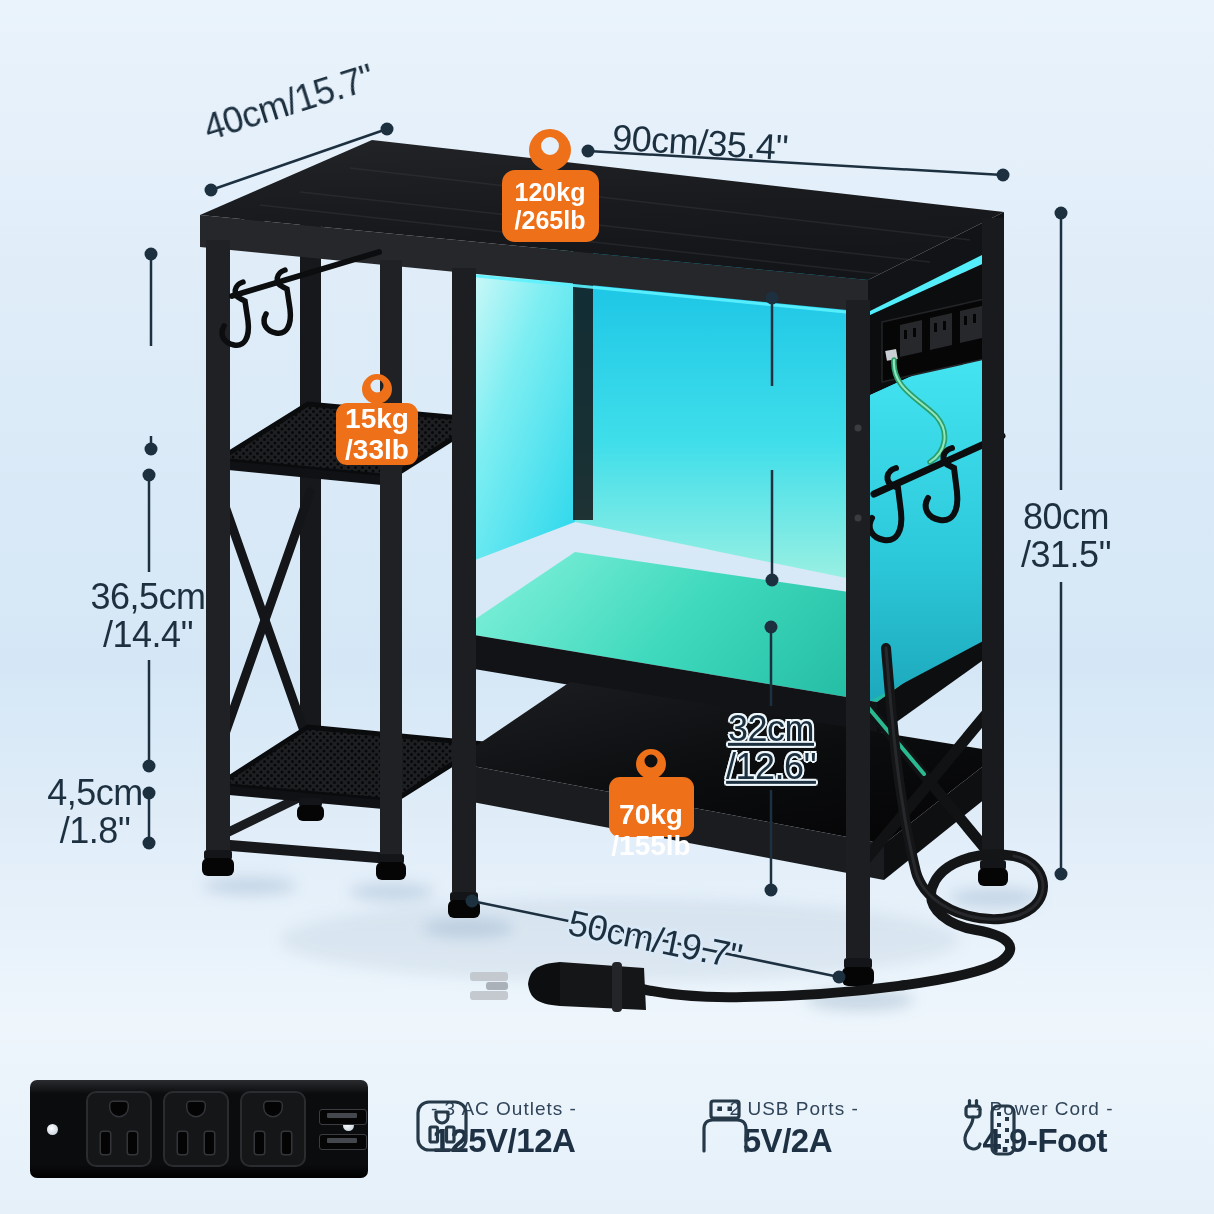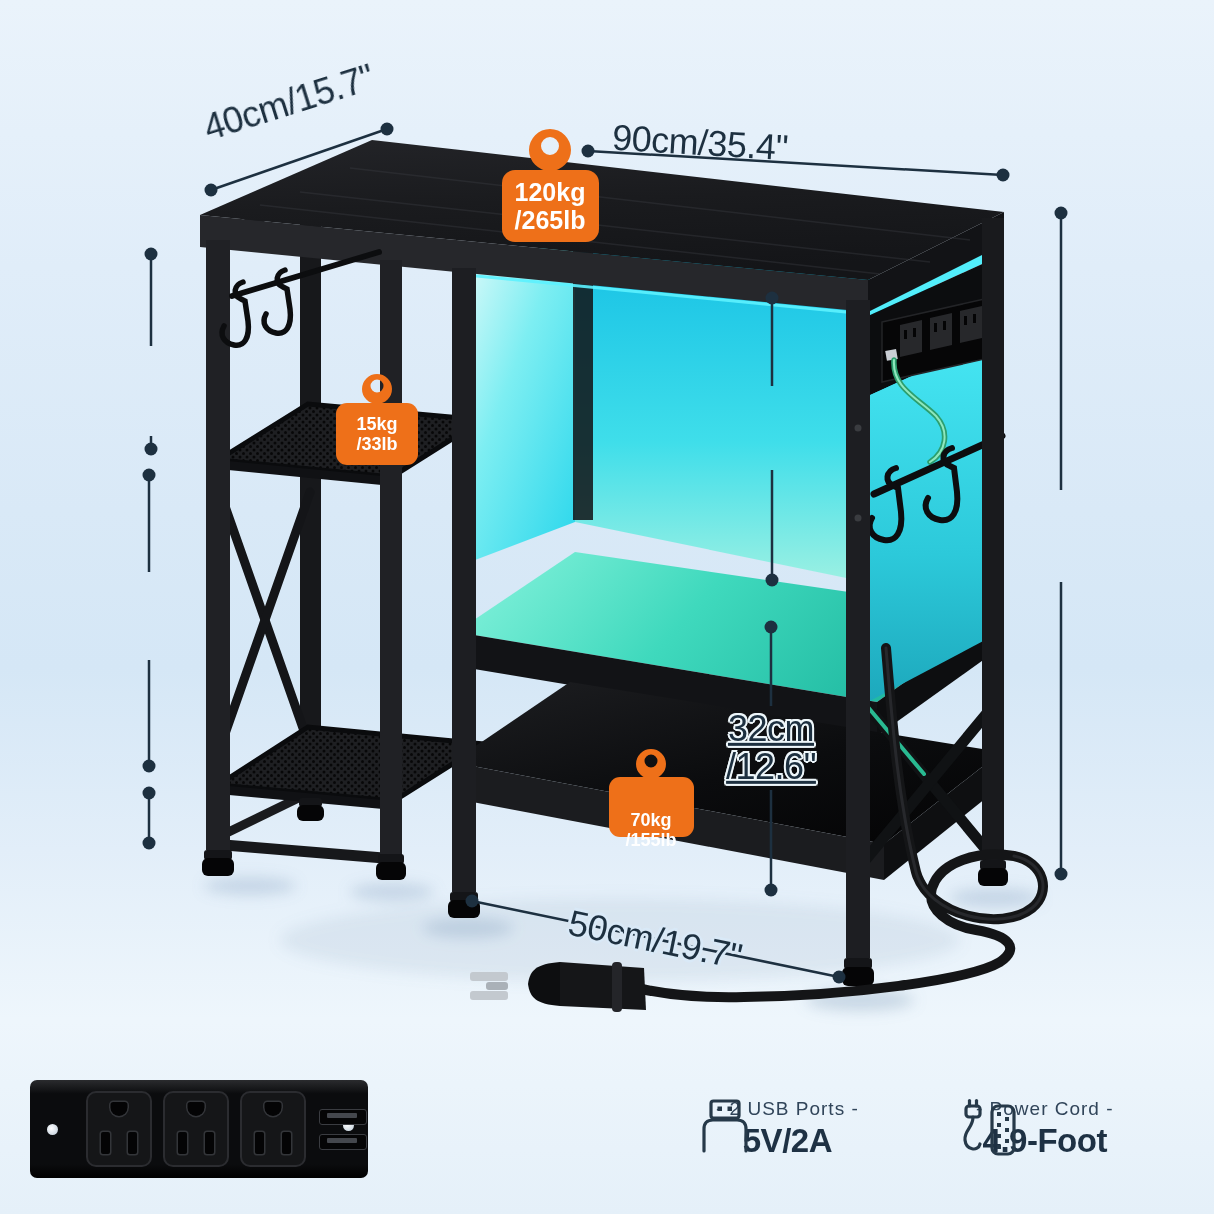--- a/index.html
+++ b/index.html
@@ -20,21 +20,21 @@
     -1.5px -1.5px 0 #eef7fb,1.5px 1.5px 0 #eef7fb,-1.5px 1.5px 0 #eef7fb,1.5px -1.5px 0 #eef7fb;
   }
   .dim.masked{
     text-shadow:-3px 0 0 #d9e9f7,3px 0 0 #d9e9f7,0 -3px 0 #d9e9f7,0 3px 0 #d9e9f7;
   }
   .badge-text{
     position:absolute;color:#ffffff;font-weight:bold;text-align:center;
     transform:translate(-50%,-50%);line-height:1.12;white-space:nowrap;
   }
   .badge-text.big{font-size:25px;}
-  .badge-text.small{font-size:18px;}
+  .badge-text.small{font-size:28px;}
   
   .strip{
     position:absolute;left:30px;top:1080px;width:338px;height:98px;
     background:linear-gradient(180deg,#2a2b2e 0%,#0b0c0e 14%,#0b0c0e 86%,#000 100%);
     border-radius:7px;display:flex;align-items:center;
   }
   .strip .screw{position:absolute;width:11px;height:11px;border-radius:50%;
     background:radial-gradient(circle at 40% 40%,#ffffff,#cfd9e2 70%,#9fb0bf);}
   .outlet{
     width:62px;height:72px;background:#151618;border:2px solid #2b2c30;border-radius:10px;
@@ -329,23 +329,35 @@
     <g>
       <path fill-rule="evenodd" d="M651,764 m-15,0 a15,15 0 1 0 30,0 a15,15 0 1 0 -30,0 M651,761 m-6.5,0 a6.5,6.5 0 1 1 13,0 a6.5,6.5 0 1 1 -13,0"></path>
       <rect x="609" y="777" width="85" height="60" rx="11"></rect>
     </g>
   </g>
 </svg>
 
 <div class="dim" style="left:289px;top:103px;transform:translate(-50%,-50%) rotate(-17.5deg);"><span>40cm/15.7"</span></div>
 <div class="dim" style="left:700px;top:143px;transform:translate(-50%,-50%) rotate(3.5deg);"><span>90cm/35.4"</span></div>
 
+<div class="dim" style="left:148px;top:616px;">
+  <div>36,5cm</div>
+      <div>/14.4"</div>
+</div>
+<div class="dim" style="left:95px;top:812px;">
+  <div>4,5cm</div>
+      <div>/1.8"</div>
+</div>
 <div class="dim outlined" style="left:771px;top:748px;text-decoration:underline;">
   <div>32cm</div>
       <div>/12.6"</div>
+</div>
+<div class="dim" style="left:1066px;top:536px;">
+  <div>80cm</div>
+      <div>/31.5"</div>
 </div>
 <div class="dim masked" style="left:655px;top:940px;transform:translate(-50%,-50%) rotate(11.5deg);"><span>50cm/19.7"</span></div>
 
 <div class="badge-text big" style="left:550px;top:206px;">
   <div>120kg</div>
       <div>/265lb</div>
 </div>
 <div class="badge-text small" style="left:377px;top:434px;">
   <div>15kg</div>
       <div>/33lb</div>
@@ -373,20 +385,34 @@
         <span class="ground"></span>
         <span class="slot l"></span>
         <span class="slot r"></span>
       </div>
   <div class="usb-ports">
     <div class="usb-slot"></div>
         <div class="usb-slot"></div>
   </div>
 </div>
 
+<div class="spec" style="left:415px;top:1098px;">
+  <span class="spec-icon">
+    <svg width="54" height="56" viewBox="0 0 54 56" fill="none" stroke="#263949" stroke-width="3.2" stroke-linecap="round" stroke-linejoin="round">
+      <rect x="3" y="4" width="48" height="48" rx="11"></rect>
+      <path d="M21,14 h12 v5 a6,6 0 0 1 -12,0 z"></path>
+      <rect x="15" y="29" width="7.5" height="15" rx="1.5"></rect>
+      <rect x="31.5" y="29" width="7.5" height="15" rx="1.5"></rect>
+    </svg>
+  </span>
+  <div class="spec-col">
+    <div class="spec-label">- 3 AC Outlets -</div>
+    <div class="spec-value">125V/12A</div>
+  </div>
+</div>
 
 <div class="spec" style="left:700px;top:1098px;">
   <span class="spec-icon">
     <svg width="50" height="56" viewBox="0 0 50 56" fill="none" stroke="#263949" stroke-width="3.2" stroke-linecap="round" stroke-linejoin="round">
       <rect x="11" y="3" width="28" height="17" rx="2.5"></rect>
       <rect x="17.5" y="8.5" width="4.5" height="4.5" fill="#263949" stroke="none"></rect>
       <rect x="27.5" y="8.5" width="4.5" height="4.5" fill="#263949" stroke="none"></rect>
       <path d="M4,53 V31 q0,-9 9,-9 h24 q9,0 9,9 V53"></path>
     </svg>
   </span>

